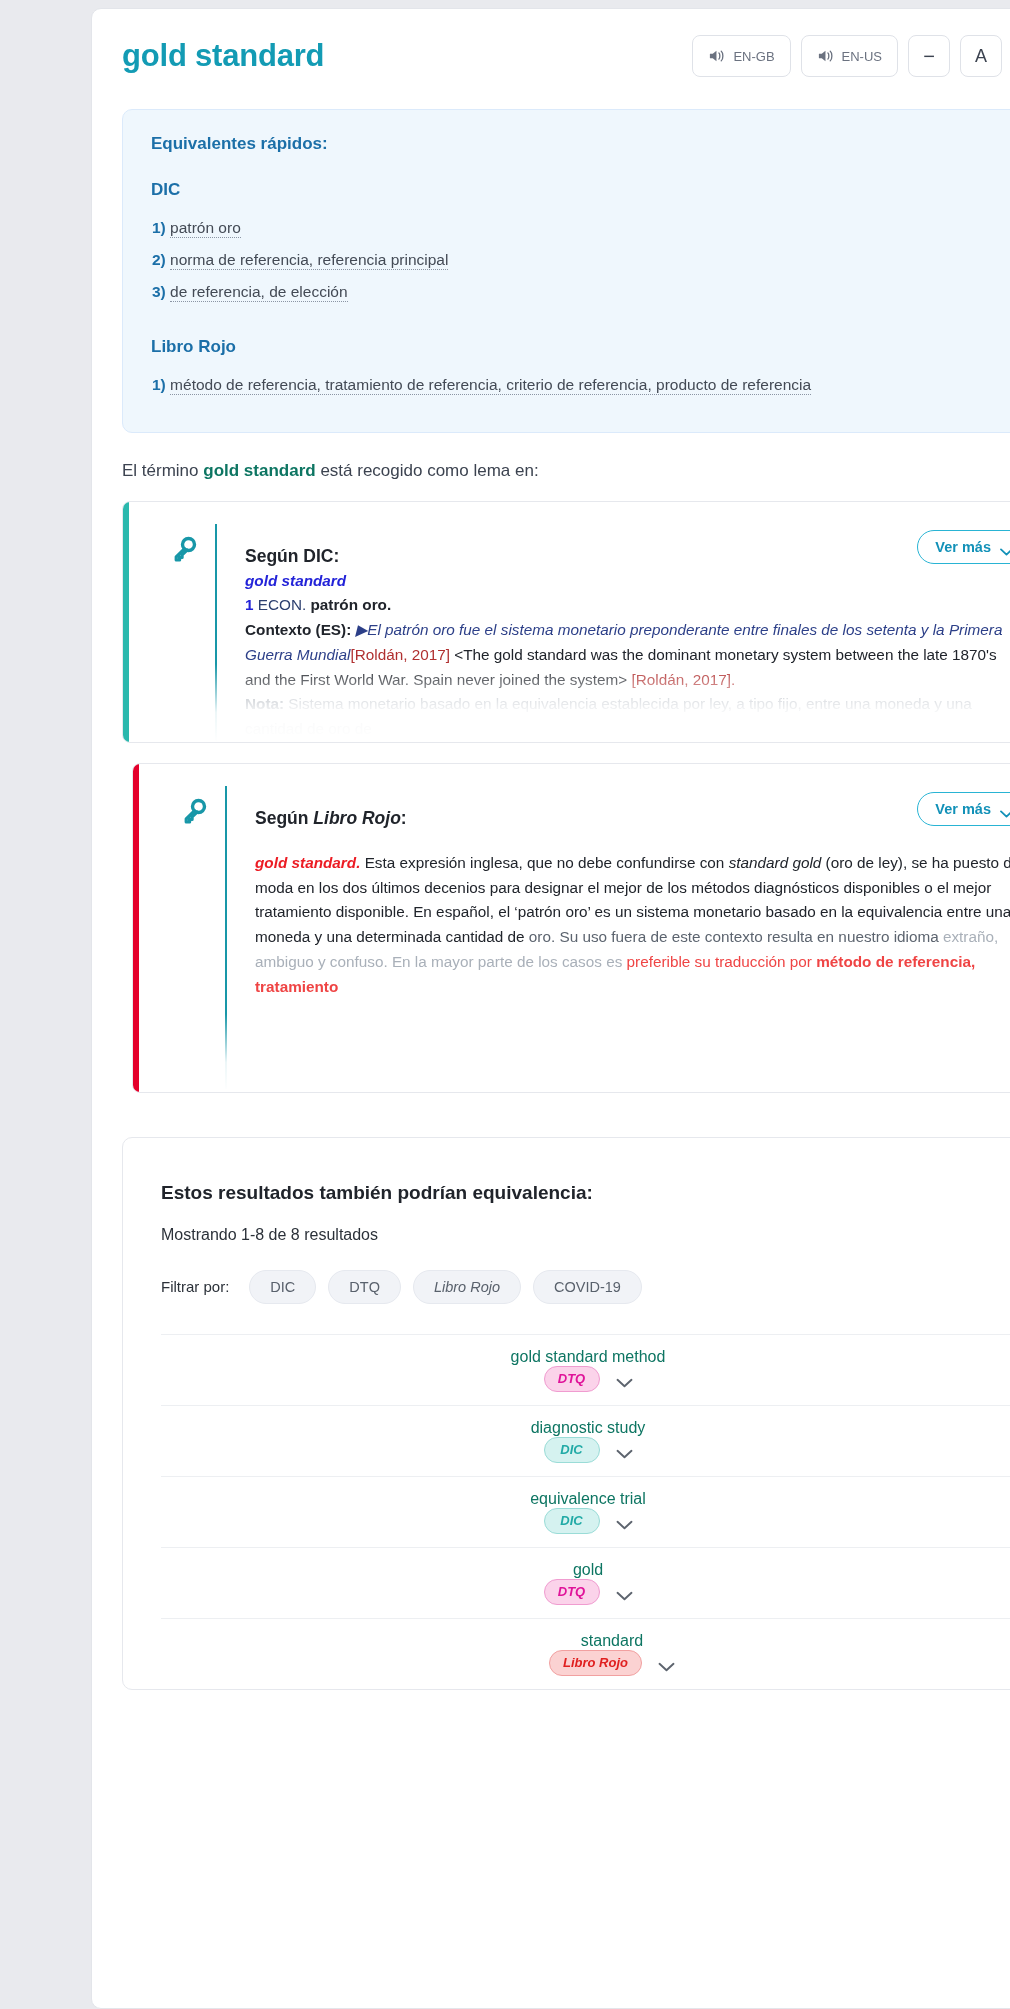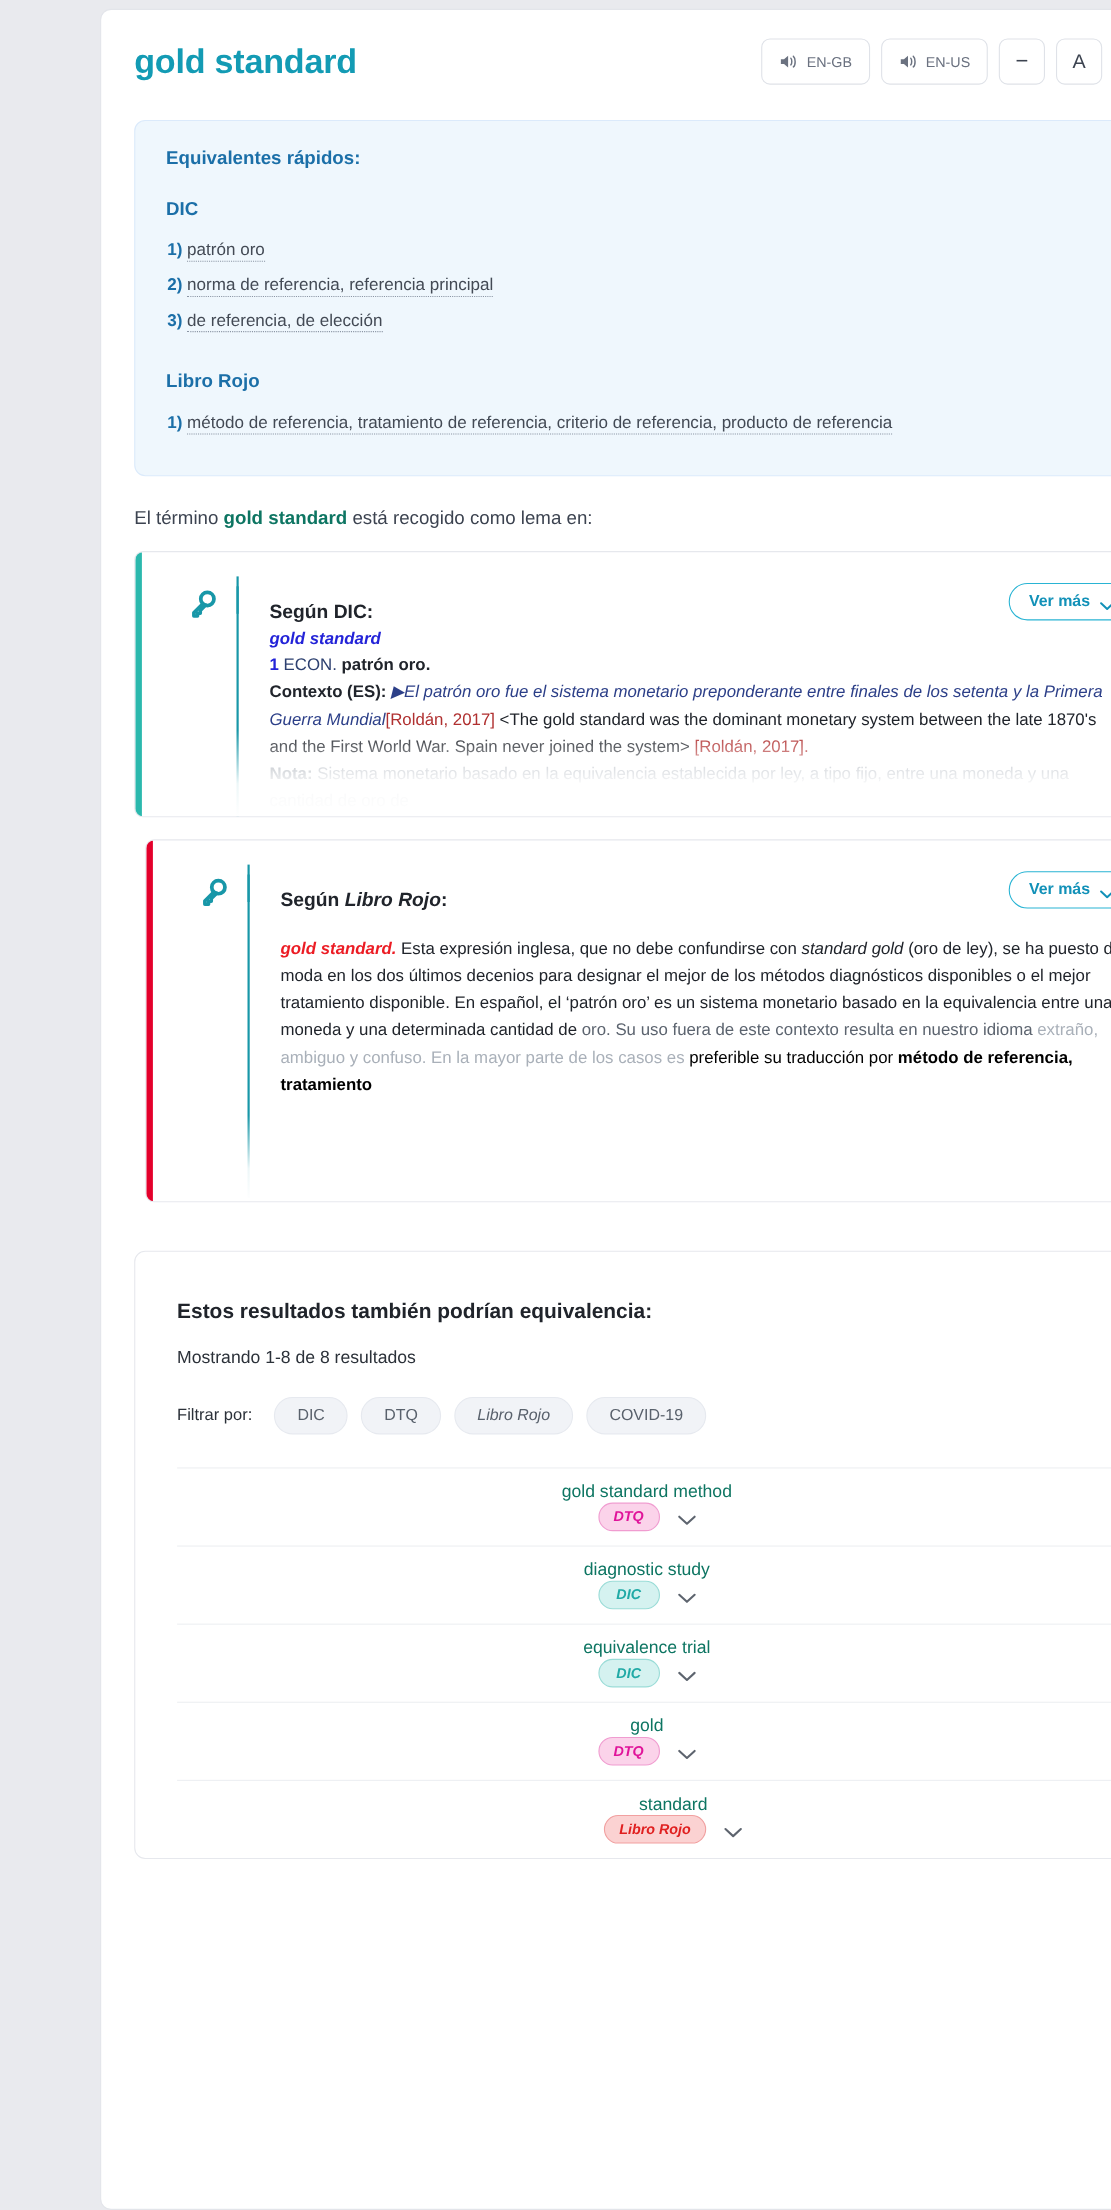--- a/index.html
+++ b/index.html
@@ -190,21 +190,21 @@
   .econ { color: #2d4070; }
   .bold { font-weight: bold; }
   .ctx { color: #2c3f88; font-style: italic; }
   .cite { color: #b03030; }
   .nota-lbl { color: #7f8894; font-weight: bold; }
   .nota-txt { color: #9aa2ad; }
   .lr-head { color: #ec1c24; font-weight: bold; font-style: italic; }
   .ital { font-style: italic; }
   .dim1 { color: #5c646f; }
   .dim2 { color: #a9b0b9; }
-  .dim3 { color: #000000; }
+  .dim3 { color: #ef4444; }
 
   
   .related {
     margin: 44px 30px 0 30px;
     border: 1px solid #e6e8ed;
     border-radius: 10px;
     padding: 44px 0 0 0;
     min-height: 420px;
   }
   .related-inner { padding: 0 38px; }

